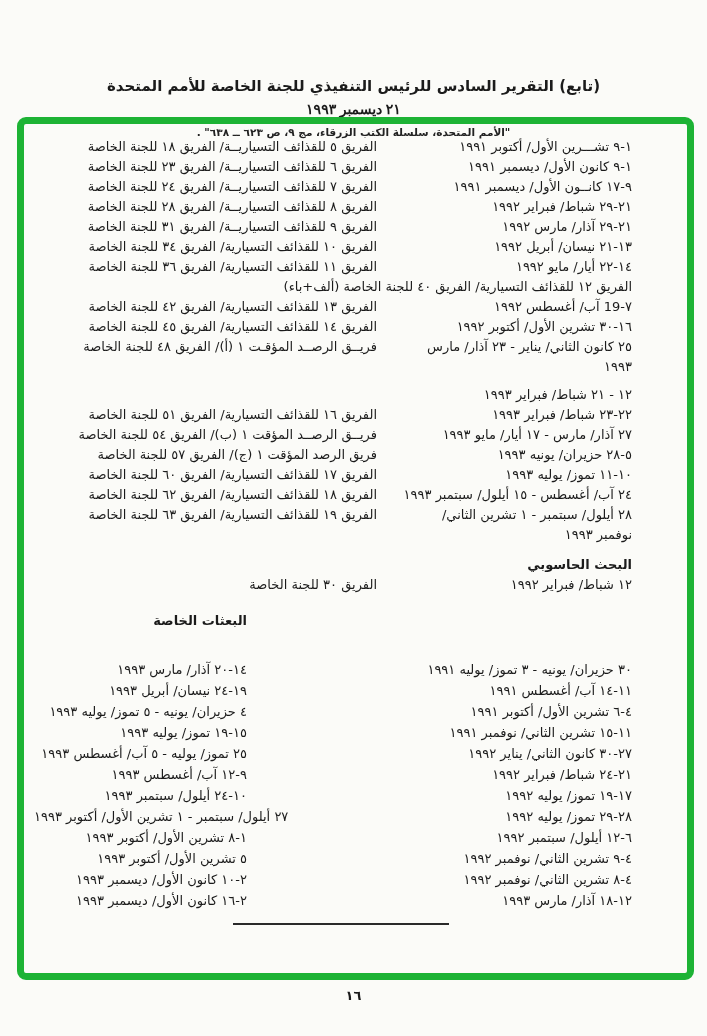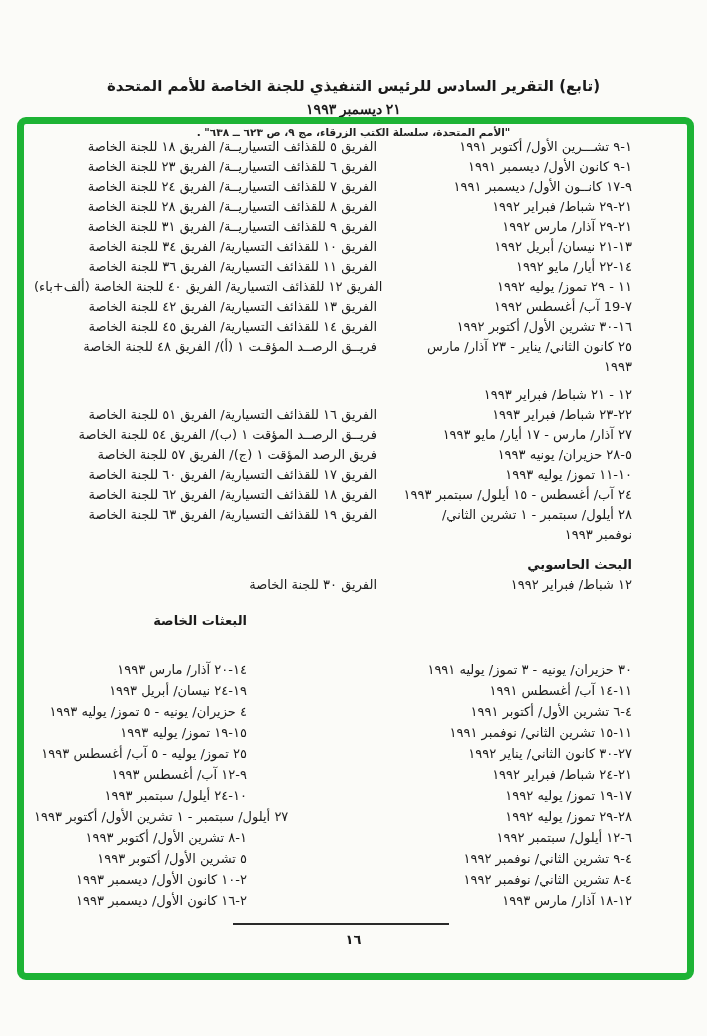--- a/index.html
+++ b/index.html
@@ -35,21 +35,21 @@
   .cs-gap{height:10px;}
   .sm-heading{margin-top:16px;margin-left:auto;text-align:right;margin-right:385px;white-space:nowrap;}
   .sm-rows{margin-top:28px;line-height:21px;}
   .sm-row{display:flex;}
   .c-r{width:385px;text-align:right;white-space:nowrap;}
   .c-l{flex:1;text-align:right;white-space:nowrap;overflow:visible;}
   .divider{
     width:216px;height:2px;background:#2a2a2a;margin-top:12px;margin-right:183px;
   }
   .page-number{
-    position:absolute;left:0;top:932px;width:707px;text-align:center;
+    position:absolute;left:0;top:988px;width:707px;text-align:center;
     font-size:13px;font-weight:bold;direction:rtl;
   }
 </style>
 </head>
 <body>
 
 <div class="header">
   <div class="title-1">(تابع) التقرير السادس للرئيس التنفيذي للجنة الخاصة للأمم المتحدة</div>
   <div class="title-2">٢١ ديسمبر ١٩٩٣</div>
   <div class="title-3">"الأمم المتحدة، سلسلة الكتب الزرقاء، مج ٩، ص ٦٢٣ ــ ٦٣٨" .</div>
@@ -90,21 +90,20 @@
         <div class="c-date">١٣-٢١ نيسان/ أبريل ١٩٩٢</div>
         <div class="c-team">الفريق ١٠ للقذائف التسيارية/ الفريق ٣٤ للجنة الخاصة</div>
       </div>
 
       <div class="row">
         <div class="c-date">١٤-٢٢ أيار/ مايو ١٩٩٢</div>
         <div class="c-team">الفريق ١١ للقذائف التسيارية/ الفريق ٣٦ للجنة الخاصة</div>
       </div>
 
       <div class="row">
-        <div class="c-date">١١ - ٢٩ تموز/ يوليه ١٩٩٢</div>
         <div class="c-team">الفريق ١٢ للقذائف التسيارية/ الفريق ٤٠ للجنة الخاصة (ألف+باء)</div>
       </div>
 
       <div class="row">
         <div class="c-date">٧-19 آب/ أغسطس ١٩٩٢</div>
         <div class="c-team">الفريق ١٣ للقذائف التسيارية/ الفريق ٤٢ للجنة الخاصة</div>
       </div>
 
       <div class="row">
         <div class="c-date">١٦-٣٠ تشرين الأول/ أكتوبر ١٩٩٢</div>

